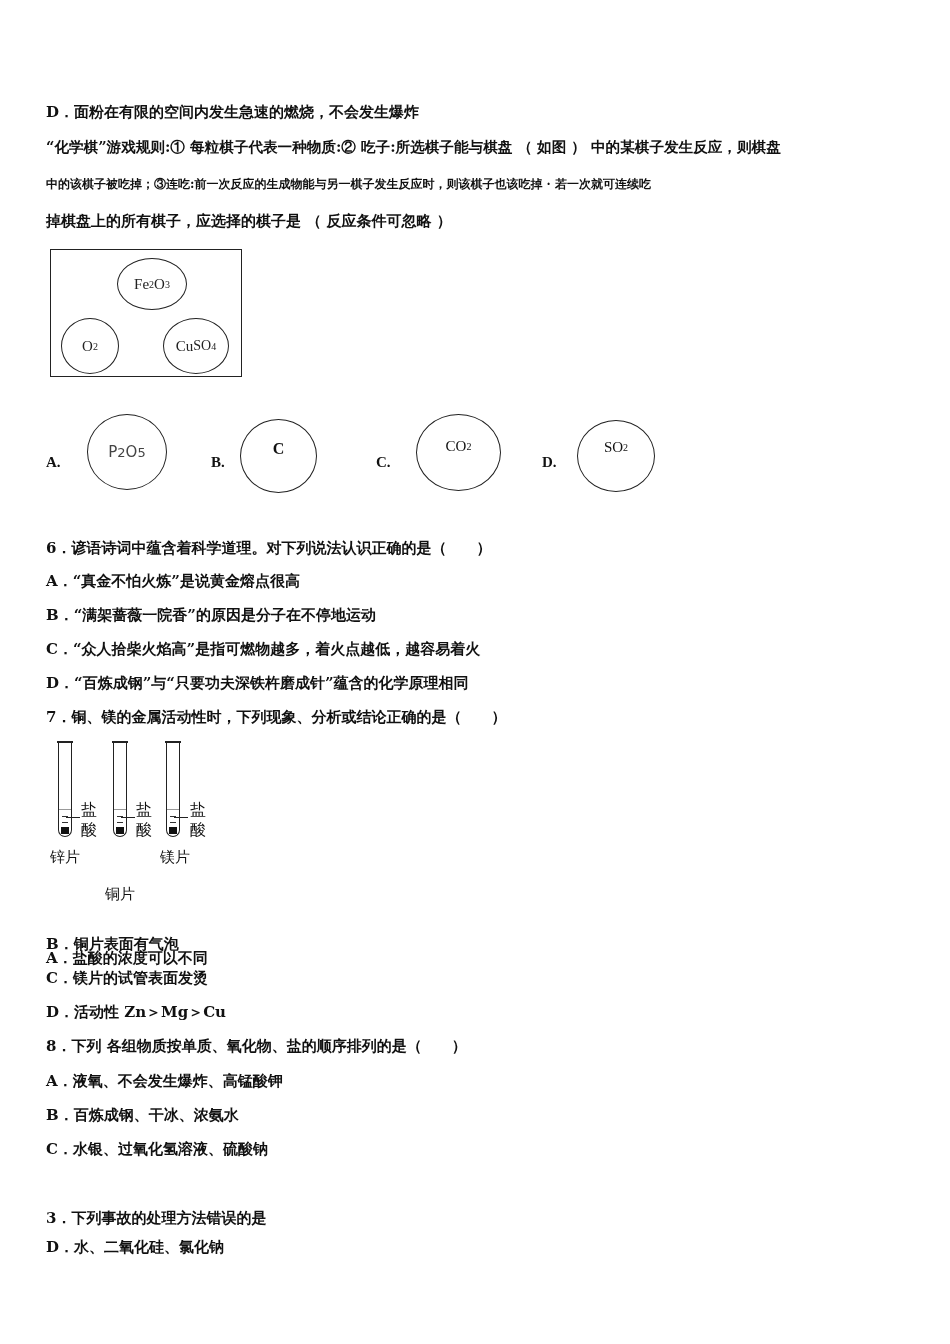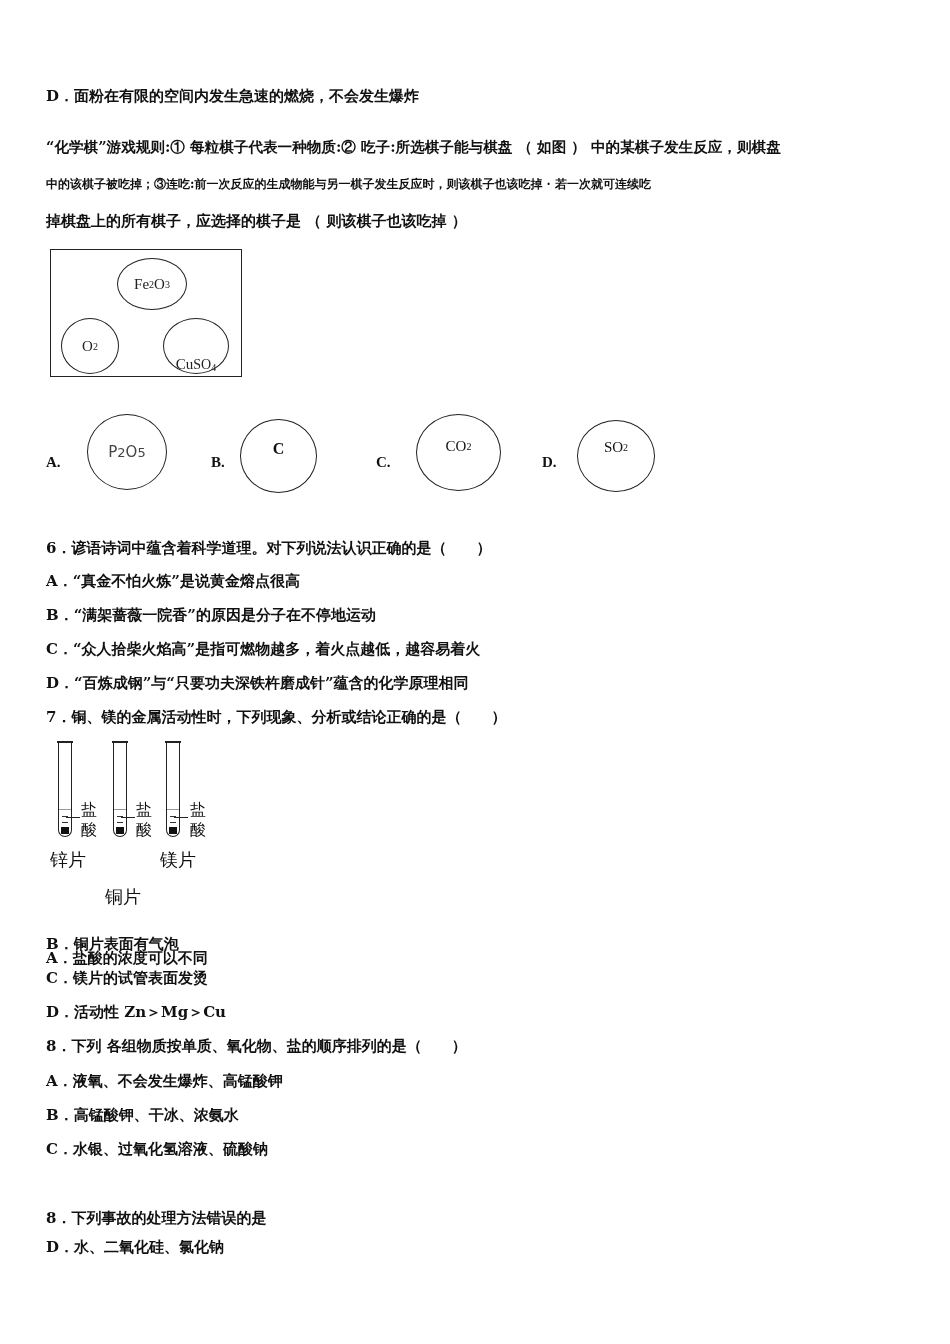--- a/index.html
+++ b/index.html
@@ -54,45 +54,45 @@
     .tube .metal {
       position: absolute; left: 2px; right: 2px; bottom: 2px; height: 7px; background: #111;
     }
     .tube-rim { position: absolute; height: 1.5px; background: #222; }
     .tube-pointer { position: absolute; height: 1px; background: #222; }
     .tube-acid {
       position: absolute; font-family: "DejaVu Sans", sans-serif; font-size: 16px;
       line-height: 20px; width: 18px; text-align: center;
     }
     .tube-name {
-      position: absolute; font-family: "DejaVu Sans", sans-serif; font-size: 18px;
+      position: absolute; font-family: "DejaVu Sans", sans-serif; font-size: 15px;
       white-space: nowrap;
     }
   </style>
 </head>
 <body>
 
-<div class="line" style="top:86px;">D．面粉在有限的空间内发生急速的燃烧，不会发生爆炸</div>
+<div class="line" style="top:102px;">D．面粉在有限的空间内发生急速的燃烧，不会发生爆炸</div>
 
 <div class="line" style="top:137px; font-size:14.6px;">“化学棋”游戏规则:① 每粒棋子代表一种物质:② 吃子:所选棋子能与棋盘 （ 如图 ） 中的某棋子发生反应，则棋盘</div>
 <div class="line" style="top:174px; font-size:12px;">中的该棋子被吃掉；③连吃:前一次反应的生成物能与另一棋子发生反应时，则该棋子也该吃掉 · 若一次就可连续吃</div>
-<div class="line" style="top:211px;">掉棋盘上的所有棋子，应选择的棋子是 （ 则该棋子也该吃掉 ）</div>
+<div class="line" style="top:211px;">掉棋盘上的所有棋子，应选择的棋子是 （ 反应条件可忽略 ）</div>
 
 <div class="board">
   <div class="piece" style="left:66px; top:8px; width:70px; height:52px;">
     <span>Fe</span>
       <sub>2</sub>
       <span>O</span>
       <sub>3</sub>
   </div>
   <div class="piece" style="left:10px; top:68px; width:58px; height:56px;">
     <span>O</span>
       <sub>2</sub>
   </div>
-  <div class="piece" style="left:112px; top:68px; width:66px; height:56px;align-items:flex-end;">
+  <div class="piece" style="left:112px; top:68px; width:66px; height:56px;">
     <span>Cu</span>
       <span style="font-size:14px;">SO</span>
       <sub>4</sub>
   </div>
 </div>
 
 <div class="choice-label" style="left:46px; top:454px;">A.</div>
 <div class="choice-circle sans" style="left:87px; top:414px; width:80px; height:76px;">
   <span>P</span>
     <sub style="font-size:13px;vertical-align:-3px;">2</sub>
@@ -164,17 +164,17 @@
   <div class="tube-name" style="left:160px; top:848px;">镁片</div>
 </div>
 
 <div class="line" style="top:948px;">A．盐酸的浓度可以不同</div>
 <div class="line" style="top:934px;">B．铜片表面有气泡</div>
 <div class="line" style="top:968px;">C．镁片的试管表面发烫</div>
 <div class="line" style="top:1002px;">D．活动性 Zn＞Mg＞Cu</div>
 
 <div class="line" style="top:1036px;">8．下列 各组物质按单质、氧化物、盐的顺序排列的是（　　）</div>
 <div class="line" style="top:1071px;">A．液氧、不会发生爆炸、高锰酸钾</div>
-<div class="line" style="top:1105px;">B．高锰酸钾、干冰、浓氨水</div>
+<div class="line" style="top:1105px;">B．百炼成钢、干冰、浓氨水</div>
 <div class="line" style="top:1139px;">C．水银、过氧化氢溶液、硫酸钠</div>
 <div class="line" style="top:1237px;text-align:right;">D．水、二氧化硅、氯化钠</div>
 
-<div class="line" style="top:1208px;">8．下列事故的处理方法错误的是</div>
+<div class="line" style="top:1208px;">3．下列事故的处理方法错误的是</div>
 
 </body></html>

